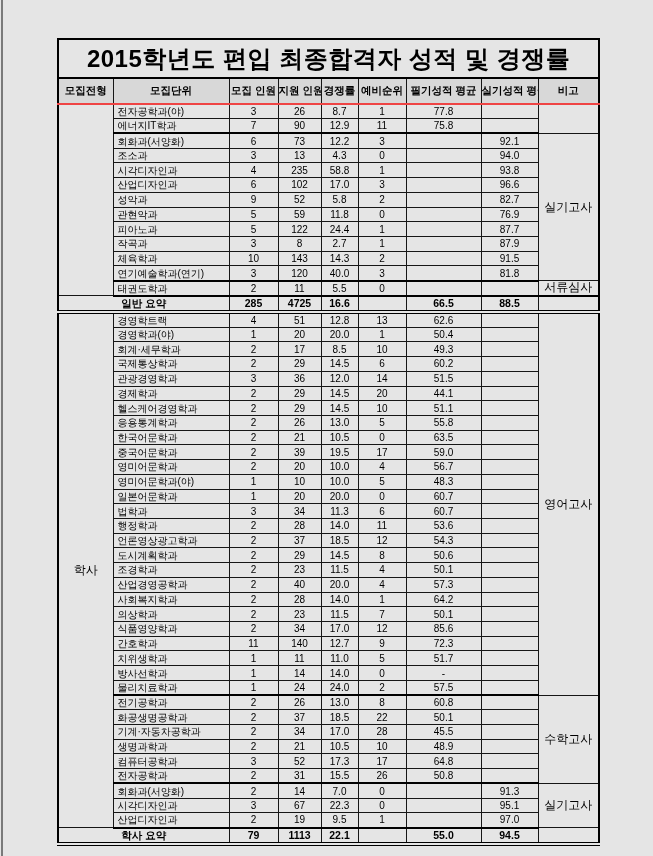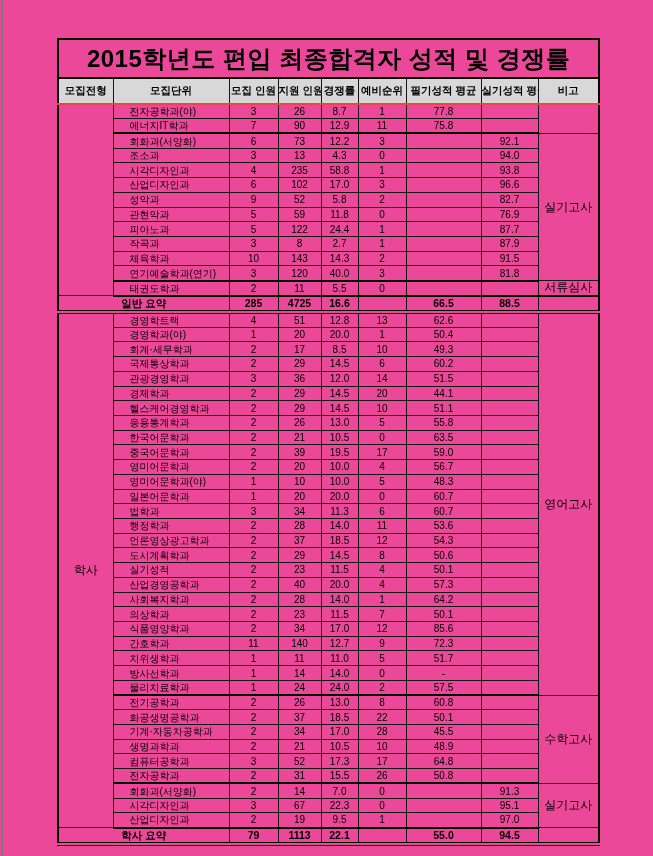--- a/index.html
+++ b/index.html
@@ -9,21 +9,21 @@
     width: 653px;
     height: 856px;
     overflow: hidden;
     font-family: "Liberation Sans", "DejaVu Sans", sans-serif;
     color: #000;
   }
   .page {
     position: relative;
     width: 653px;
     height: 856px;
-    background: #ec4899;
+    background: #e5e5e5;
   }
   .edge-line {
     position: absolute;
     left: 1px;
     top: 0;
     width: 2px;
     height: 856px;
     background: #7a7a7a;
   }
   .sheet {
@@ -70,21 +70,21 @@
   }
   tbody tr {
     height: 14.72px;
   }
   tbody td {
     font-size: 10px;
     line-height: 13px;
   }
   tbody td.dept {
     text-align: left;
-    padding-left: 16px;
+    padding-left: 4px;
   }
   tbody td.type-cell, tbody td.note-cell {
     font-size: 12px;
   }
   tr.group-end td {
     border-bottom: 2px solid #000;
   }
   tr.summary {
     height: 16px;
   }
@@ -409,21 +409,21 @@
           <tr>
             <td class="dept">도시계획학과</td>
             <td>2</td>
             <td>29</td>
             <td>14.5</td>
             <td>8</td>
             <td>50.6</td>
             <td></td>
           </tr>
           <tr>
-            <td class="dept">실기성적</td>
+            <td class="dept">조경학과</td>
             <td>2</td>
             <td>23</td>
             <td>11.5</td>
             <td>4</td>
             <td>50.1</td>
             <td></td>
           </tr>
           <tr>
             <td class="dept">산업경영공학과</td>
             <td>2</td>

